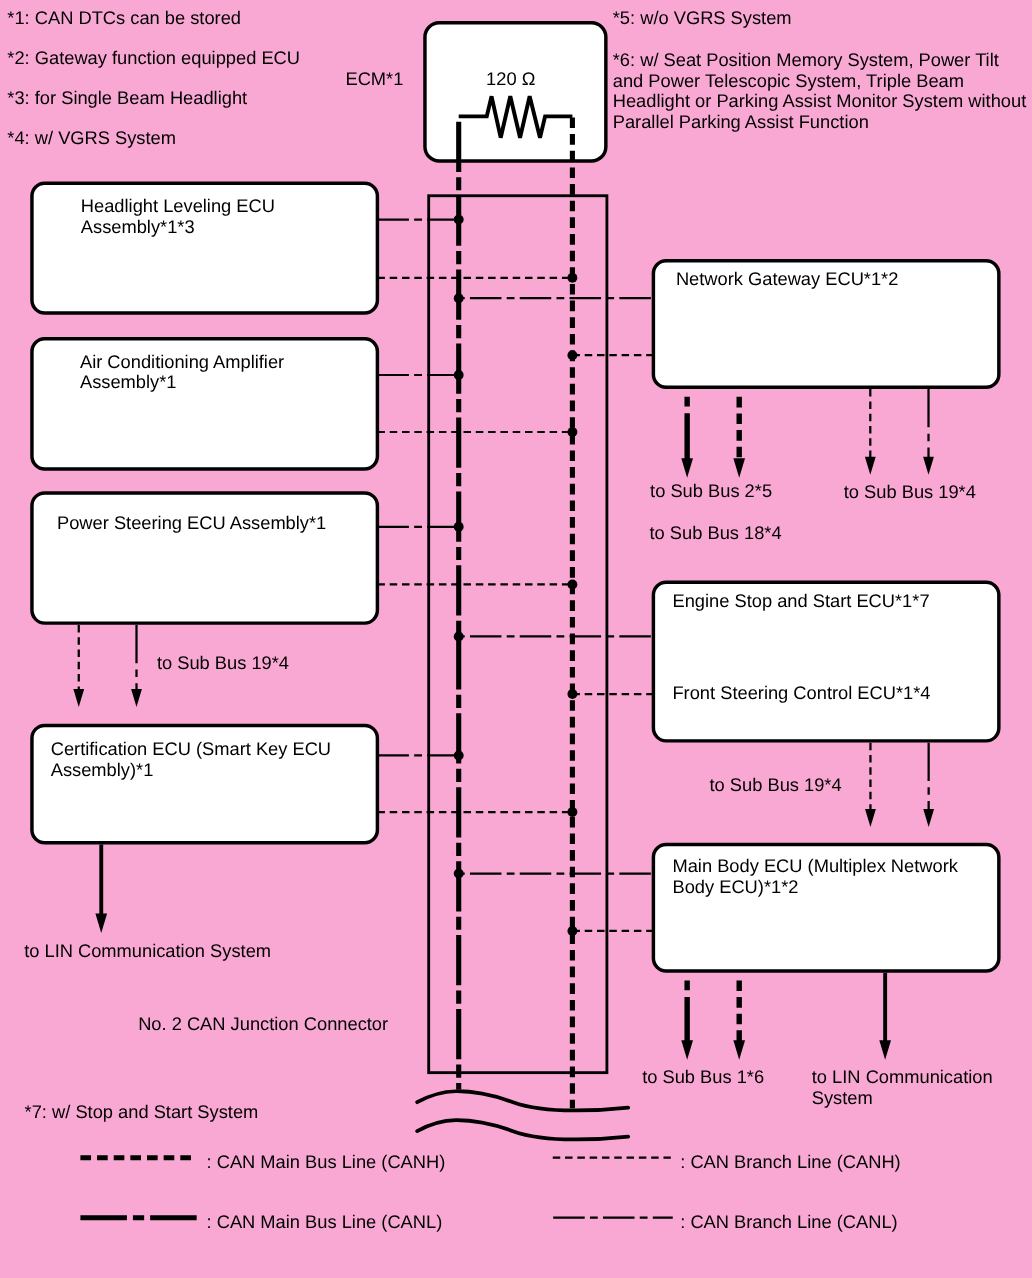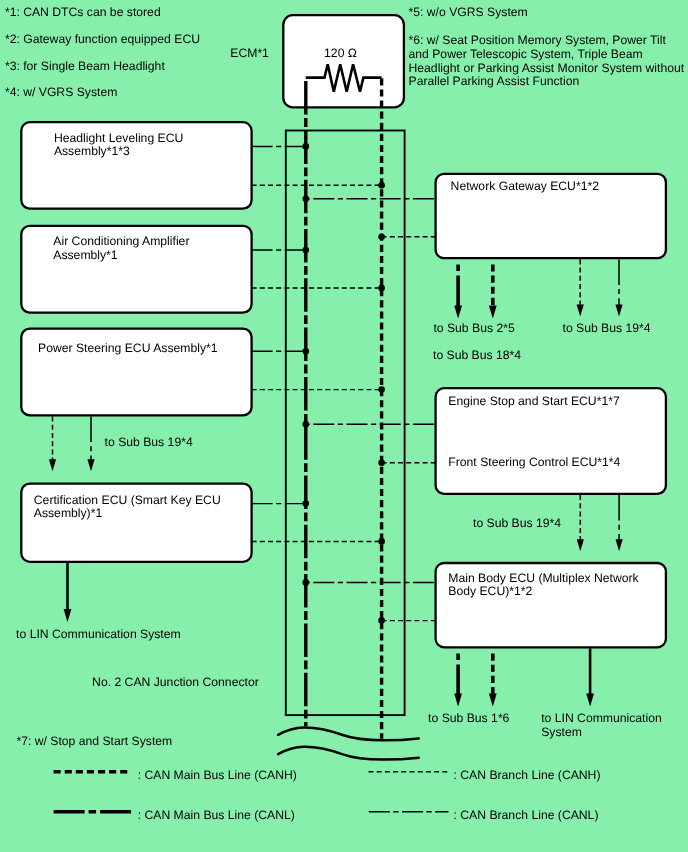--- a/index.html
+++ b/index.html
@@ -1,20 +1,20 @@
 <!DOCTYPE html>
 <html><head>
 <meta charset="utf-8">
 <title>CAN Communication System</title>
 <style>
   html,body{margin:0;padding:0;background:#ffffff;}
   body{width:688px;height:852px;position:relative;
        font-family:"Liberation Sans",sans-serif;color:#000;
        -webkit-font-smoothing:antialiased;text-rendering:geometricPrecision;}
-  #stage{position:absolute;left:0;top:0;width:688px;height:852px;overflow:hidden;background:#86efac;text-decoration:underline;}
+  #stage{position:absolute;left:0;top:0;width:688px;height:852px;overflow:hidden;background:#f9a8d4;text-decoration:underline;}
   svg#diagram{position:absolute;left:0;top:0;display:block;shape-rendering:geometricPrecision;}
   text{font-family:"Liberation Sans",sans-serif;fill:#000;white-space:pre;}
   .t{font-size:12.2px;}
 </style>
 </head>
 <body>
 
 <div id="stage">
 <svg id="diagram" width="688" height="852" viewBox="0 0 688 852">
     <g>

